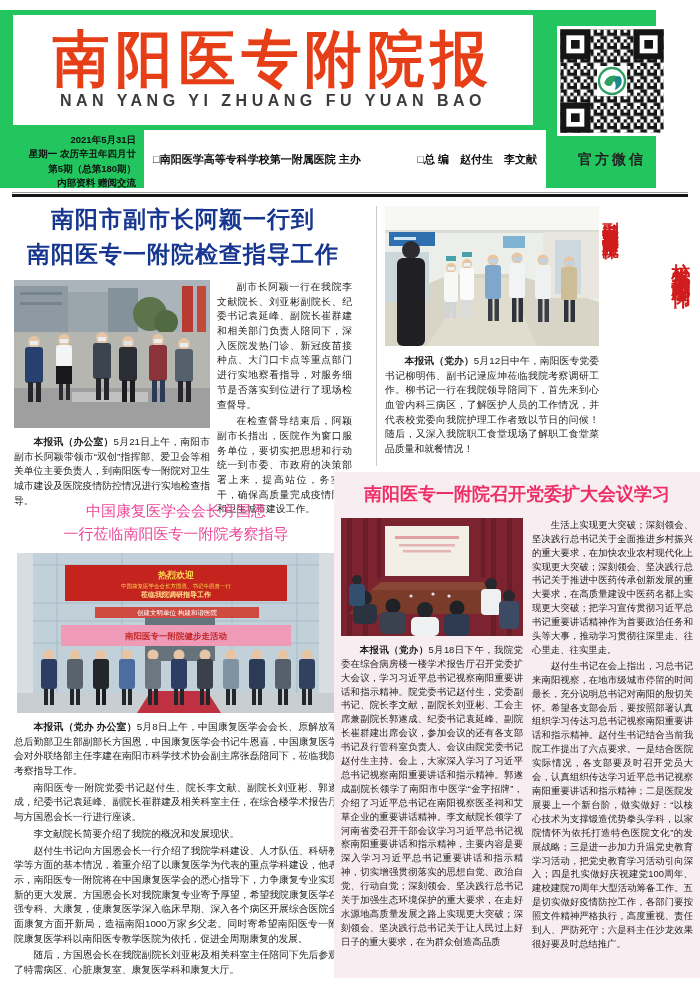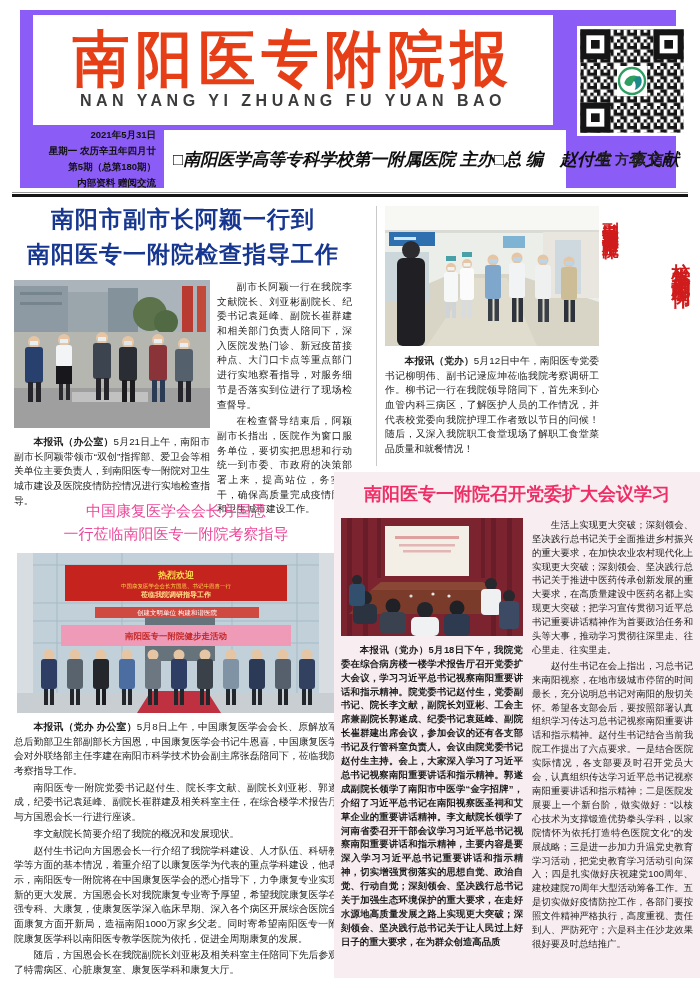--- a/index.html
+++ b/index.html
@@ -4,33 +4,33 @@
 <style>
   * { margin:0; padding:0; box-sizing:border-box; }
   html,body { background:#ffffff; }
   #page {
     position:relative; width:700px; height:984px; margin:0 auto;
     background:#ffffff; overflow:hidden;
     font-family:"Liberation Sans","DejaVu Sans",sans-serif;
     color:#1c1c1c;
   }
   
-  .band { position:absolute; left:0; top:10px; width:656px; height:178px; background:#8b5cf6;margin-left:20px; }
+  .band { position:absolute; left:0; top:10px; width:656px; height:178px; background:#22c55e; }
   .mast-box { position:absolute; left:13px; top:5px; width:520px; height:110px; background:#ffffff;
               display:flex; flex-direction:column; align-items:center; justify-content:center; }
   .mast-title { font-size:57px; font-weight:900; color:#e63f17; letter-spacing:6px; line-height:1.05;
                 transform:scaleY(1.07); white-space:nowrap; }
   .mast-pinyin { font-size:16px; font-weight:bold; color:#3c3c3c; letter-spacing:4.5px; margin-top:3px; white-space:nowrap; }
   .date-block { position:absolute; left:13px; top:118px; width:126px; height:62px;
-                display:flex; flex-direction:column; justify-content:space-between; align-items:flex-end;
+                display:flex; flex-direction:column; justify-content:flex-end; align-items:flex-end;
                 font-size:9.5px; font-weight:bold; color:#101010; line-height:1.5; text-align:right; padding-right:3px; }
   .pub-box { position:absolute; left:144px; top:120px; width:402px; height:58px; background:#ffffff;
              display:flex; flex-direction:column; justify-content:center; gap:7px; padding:0 9px;
              font-weight:bold; color:#101010; }
-  .pub-row1 { display:flex; justify-content:space-between; font-size:17px; white-space:nowrap;font-style:italic; }
+  .pub-row1 { display:flex; justify-content:space-between; font-size:11px; white-space:nowrap; }
   .pub-row2 { display:flex; justify-content:space-between; font-size:10.8px; white-space:nowrap; }
   .qr-wrap { position:absolute; left:557px; top:16px; width:110px; text-align:center; }
   .qr-svg { width:110px; height:110px; display:block; background:#ffffff; }
   .qr-label { margin-top:15px; font-size:14px; font-weight:bold; color:#222222; letter-spacing:3px; }
   .header-rule { position:absolute; left:12px; top:192px; width:676px; height:5px;
                  border-top:1px solid #9a9a9a; border-bottom:3px solid #161616; }
   
   .body-txt { font-size:9.8px; line-height:1.5; color:#1c1c1c; text-align:justify; }
   .body-txt p { text-indent:2em; margin:0; }
   .body-txt p + p { margin-top:2px; }
@@ -54,21 +54,21 @@
               letter-spacing:4px; line-height:1.1; margin-top:38px; }
   
   .sec-c { position:absolute; left:14px; top:500px; width:324px; }
   .head-c { color:#ec4899; font-weight:400; font-size:15px; line-height:1.5; text-align:center; }
   .c-photo { margin:8px auto 7px; display:block; }
   
   .sec-d { position:absolute; left:334px; top:472px; width:366px; height:506px; background:#f8eef1;
            padding:8px 7px 6px; overflow:hidden; }
   .head-d { color:#ee2f67; font-weight:900; font-size:18px; line-height:1.6; text-align:center; }
   .d-row { display:flex; gap:9px; margin-top:9px; }
-  .d-col1 { width:182px; flex:none;font-weight:bold; }
+  .d-col1 { width:182px; flex:none; }
   .d-col2 { flex:1; min-width:0; }
   .sec-d .body-txt { font-size:9.4px; line-height:1.48; }
   .d-photo { display:block; margin-bottom:7px; }
 </style>
 </head>
 <body>
 
 <div id="page">
 
   <header>

